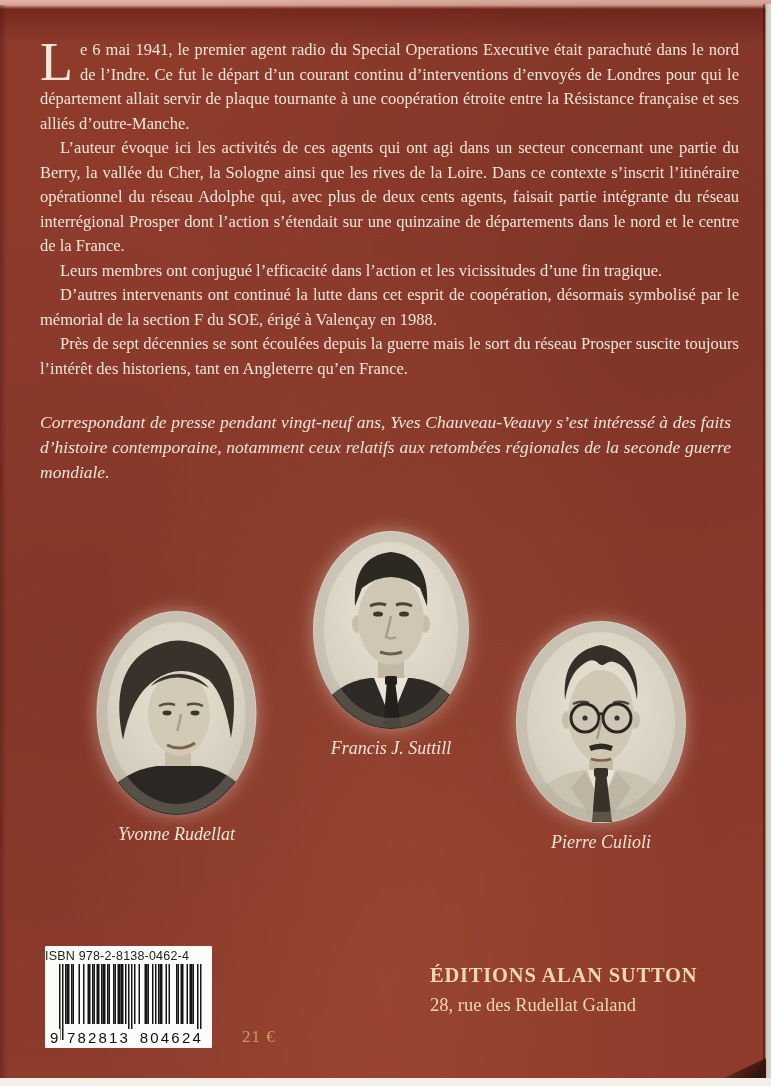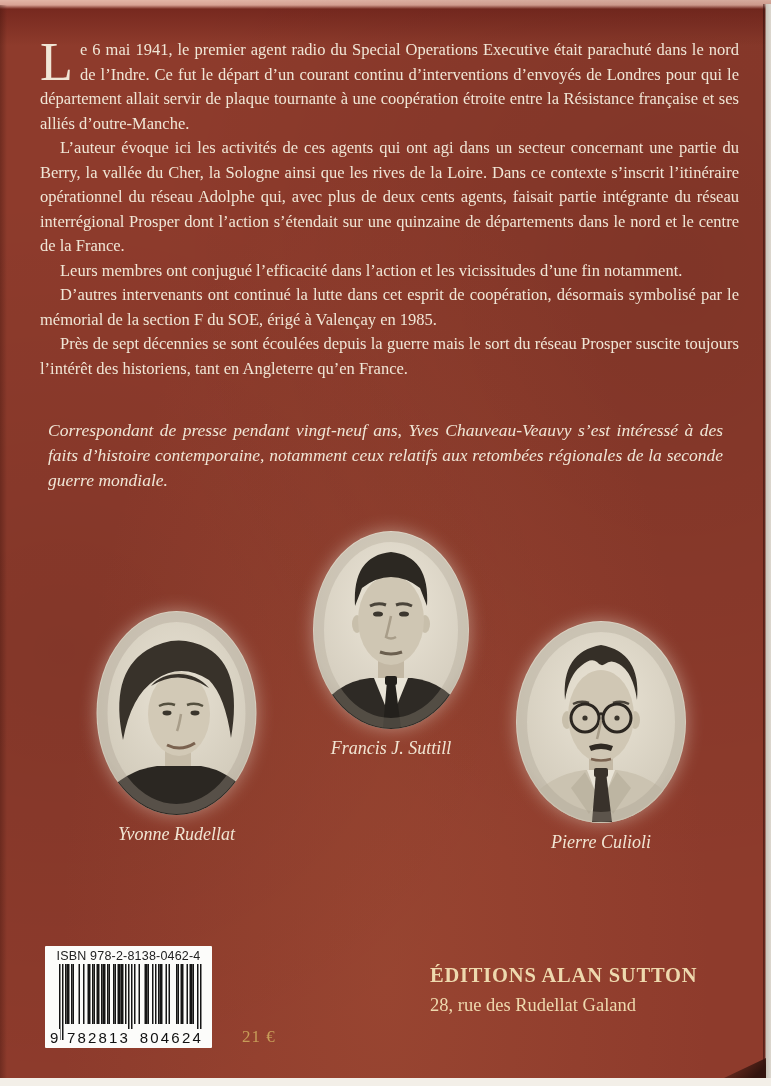--- a/index.html
+++ b/index.html
@@ -30,34 +30,34 @@
     clip-path:polygon(100% 0,100% 100%,0 100%);
     background:linear-gradient(135deg,rgba(60,22,14,.15),#33140e 80%);}
   
   .synopsis{position:absolute;left:40px;right:32px;top:38px;
     color:var(--text-cream,#f0e6d6);font-size:16.5px;line-height:24.5px;text-align:justify;}
   .para{margin:0;}
   .para + .para{text-indent:20px;}
   .dropcap{float:left;font-size:54px;line-height:42px;padding:3px 7px 0 0;}
   .author-note{position:absolute;left:40px;right:40px;top:410px;
     color:var(--text-cream,#f0e6d6);font-style:italic;font-size:17.5px;line-height:25px;text-align:justify;}
-  .author-note p{margin:8px;}
+  .author-note p{margin:0;}
   
   .photo-card{position:absolute;margin:0;}
   .photo-rudellat{left:95px;top:610px;width:163px;}
   .photo-suttill{left:312px;top:530px;width:158px;}
   .photo-culioli{left:515px;top:620px;width:172px;}
   .oval{filter:drop-shadow(0 0 9px rgba(238,228,214,.45));}
   .oval svg{display:block;}
   .caption{margin-top:8px;text-align:center;font-style:italic;font-size:18px;color:#f1e5d3;}
   
   .barcode-box{position:absolute;left:45px;top:946px;width:167px;height:102px;
     background:var(--barcode-bg,#fcfcfa);border-radius:1px;}
   .isbn{font-family:"Liberation Sans",sans-serif;font-size:12.5px;color:#222;
-    text-align:center;padding-top:3px;letter-spacing:.2px;}
+    text-align:left;padding-top:3px;letter-spacing:.2px;}
   #barcode-svg{display:block;margin:1px 4px 0 13px;fill:#151515;}
   .digits{position:absolute;left:3px;right:6px;bottom:2px;display:flex;justify-content:space-between;
     font-family:"Liberation Sans",sans-serif;font-size:15px;color:#111;}
   .digits .lead{background:var(--barcode-bg,#fcfcfa);padding:0 2px;}
   .digits .grp{background:var(--barcode-bg,#fcfcfa);padding:0 3px;letter-spacing:2.2px;}
   .price{position:absolute;left:242px;top:1027px;font-size:17px;letter-spacing:1px;
     color:var(--gold,#c79c58);}
   
   .publisher{position:absolute;left:430px;top:960px;width:330px;
     font-style:normal;color:var(--pub-cream,#eed9ae);}
@@ -69,22 +69,22 @@
 <body>
 
 <div class="cover">
 
   <div class="edge-left"></div>
   <div class="edge-right"></div>
 
   <section class="synopsis">
     <p class="para"><span class="dropcap">L</span><span>e 6 mai 1941, le premier agent radio du Special Operations Executive était parachuté dans le nord de l’Indre. Ce fut le départ d’un courant continu d’interventions d’envoyés de Londres pour qui le département allait servir de plaque tournante à une coopération étroite entre la Résistance française et ses alliés d’outre-Manche.</span></p>
     <p class="para">L’auteur évoque ici les activités de ces agents qui ont agi dans un secteur concernant une partie du Berry, la vallée du Cher, la Sologne ainsi que les rives de la Loire. Dans ce contexte s’inscrit l’itinéraire opérationnel du réseau Adolphe qui, avec plus de deux cents agents, faisait partie intégrante du réseau interrégional Prosper dont l’action s’étendait sur une quinzaine de départements dans le nord et le centre de la France.</p>
-    <p class="para">Leurs membres ont conjugué l’efficacité dans l’action et les vicissitudes d’une fin notamment.</p>
-    <p class="para">D’autres intervenants ont continué la lutte dans cet esprit de coopération, désormais symbolisé par le mémorial de la section F du SOE, érigé à Valençay en 1985.</p>
+    <p class="para">Leurs membres ont conjugué l’efficacité dans l’action et les vicissitudes d’une fin tragique.</p>
+    <p class="para">D’autres intervenants ont continué la lutte dans cet esprit de coopération, désormais symbolisé par le mémorial de la section F du SOE, érigé à Valençay en 1988.</p>
     <p class="para">Près de sept décennies se sont écoulées depuis la guerre mais le sort du réseau Prosper suscite toujours l’intérêt des historiens, tant en Angleterre qu’en France.</p>
   </section>
 
   <section class="author-note">
     <p>Correspondant de presse pendant vingt-neuf ans, Yves Chauveau-Veauvy s’est intéressé à des faits d’histoire contemporaine, notamment ceux relatifs aux retombées régionales de la seconde guerre mondiale.</p>
   </section>
 
   <figure class="photo-card photo-rudellat">
     <div class="oval">
       <svg width="163" height="206" viewBox="0 0 163 206">

